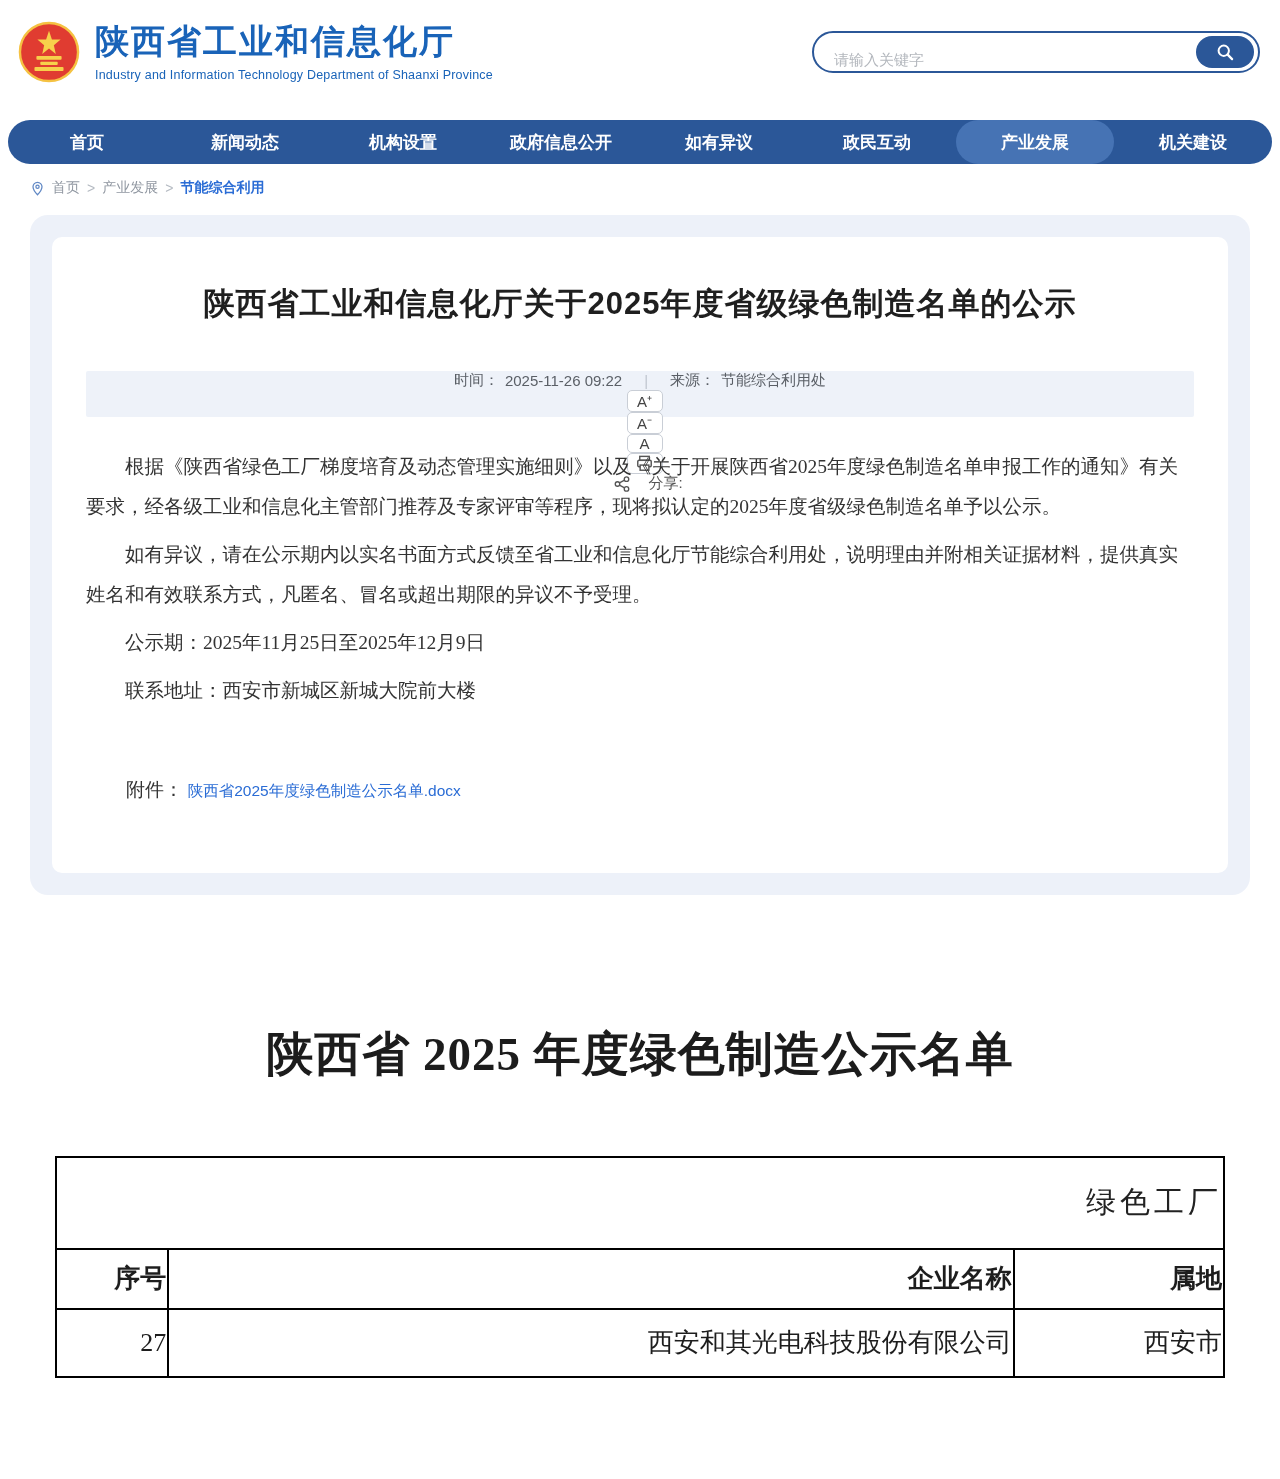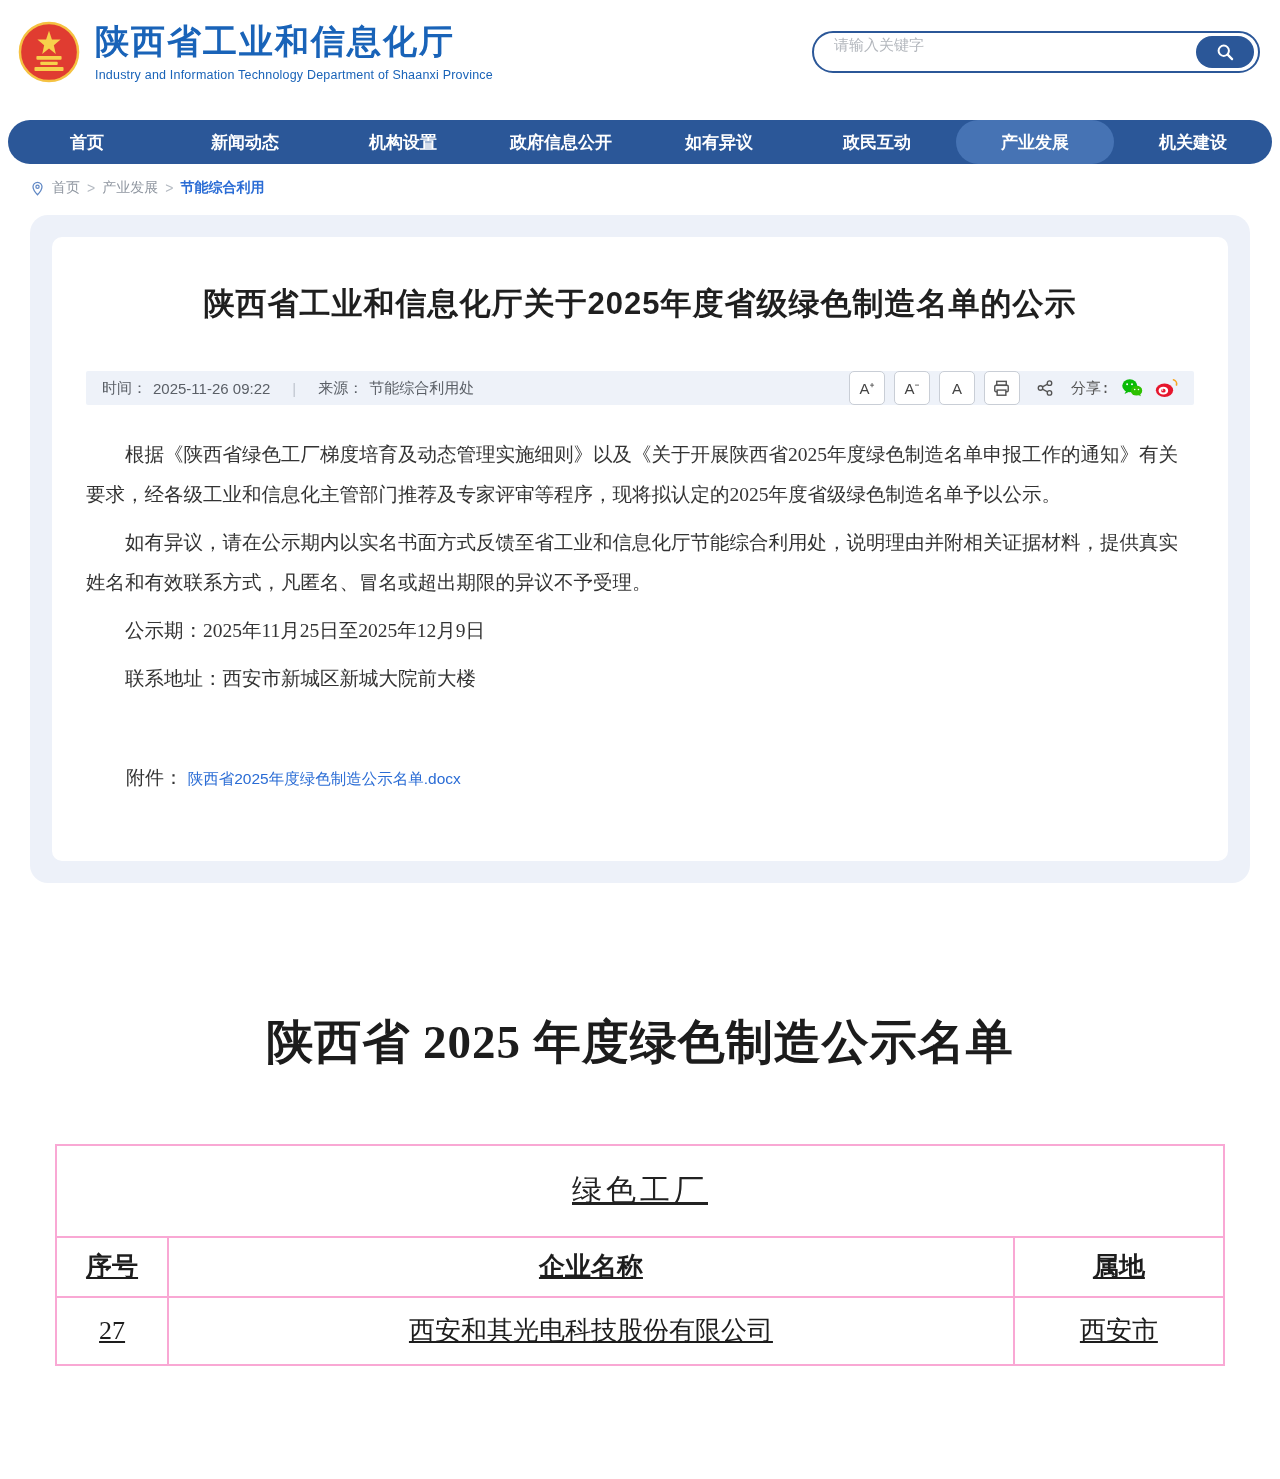--- a/index.html
+++ b/index.html
@@ -12,21 +12,21 @@
 
   
   .top-header { height:104px; display:flex; align-items:center; padding:0 20px 0 18px; background:#fff; }
   .brand { display:flex; align-items:center; gap:15px; }
   .emblem { width:62px; height:62px; flex:0 0 auto; }
   .site-title { font-size:34px; font-weight:700; color:#1963b8; letter-spacing:2px; line-height:1.15; }
   .site-subtitle { font-size:12.5px; color:#1963b8; margin-top:6px; letter-spacing:.2px; }
   .search-box {
     margin-left:auto; width:448px; height:42px;
     border:2px solid #2b5798; border-radius:22px;
-    display:flex; align-items:flex-start; padding:3px 4px 3px 2px; background:#fff;
+    display:flex; align-items:flex-end; padding:3px 4px 3px 2px; background:#fff;
   }
   .search-input { flex:1; border:none; outline:none; background:transparent; padding:0 18px; font-size:15px; color:#333; }
   .search-input::placeholder { color:#b3b7bd; }
   .search-btn { width:58px; height:32px; border:none; border-radius:16px; background:#2b5798;
     display:flex; align-items:center; justify-content:center; cursor:pointer; }
 
   
   .nav-bar { margin:16px 8px 0; height:44px; background:#2b5798; border-radius:22px; display:flex; }
   .nav-item { flex:1; display:flex; align-items:center; justify-content:center;
     color:#fff; font-size:17px; font-weight:700; cursor:pointer; white-space:nowrap; }
@@ -36,40 +36,40 @@
   .breadcrumb { display:flex; align-items:center; gap:7px; padding:15px 30px 8px; font-size:14px; color:#9097a1; }
   .crumb { color:#9097a1; text-decoration:none; }
   .crumb-sep { color:#b4bac2; }
   .crumb.current { color:#2a6cd5; font-weight:700; }
 
   
   .card-outer { margin:10px 30px 0; background:#edf1f9; border-radius:18px; padding:22px; }
   .card { background:#fff; border-radius:10px; padding:46px 34px 70px; }
   .article-title { margin:0 0 46px; text-align:center; font-size:31px; font-weight:700; color:#1f1f1f; letter-spacing:1px; }
 
-  .meta-bar { display:flex; align-items:center; background:#eef2f9; height:34px; padding:0 16px; font-size:15px; color:#5a5f66; border-radius:2px; }
+  .meta-bar { display:flex; align-items:center; background:#eef2f9; height:46px; padding:0 24px; font-size:15px; color:#5a5f66; border-radius:2px;flex-direction:column; }
   .meta-left { display:flex; align-items:center; flex:1; gap:6px; }
   .meta-divider { color:#c0c6cf; padding:0 16px; }
   .btn-square { min-width:36px; height:34px; margin-left:9px; background:#fff; border:1px solid #c9ced6; border-radius:5px;
     color:#444; font-size:15px; display:flex; align-items:center; justify-content:center; cursor:pointer; padding:0 6px; }
-  .share-group { display:flex; align-items:center; gap:17px; margin-left:16px; color:#555;font-family:Liberation Mono, monospace; }
+  .share-group { display:flex; align-items:center; gap:17px; margin-left:16px; color:#555; }
   .social-icon { width:24px; height:24px; margin-left:10px; cursor:pointer; }
 
   .article-body { margin-top:30px; font-family:"Liberation Serif","DejaVu Serif",serif; font-size:19.5px; color:#333; }
   .article-body p { text-indent:2em; line-height:2.05; margin:8px 0; }
 
   .attachment-row { margin-top:66px; padding-left:40px; font-family:"Liberation Serif","DejaVu Serif",serif; font-size:19px; color:#333; }
   .attachment-link { font-family:"Liberation Sans","DejaVu Sans",sans-serif; font-size:15.5px; color:#2a6cd5; text-decoration:none; }
 
   
   .doc-section { background:#fff; padding:128px 0 120px; }
   .doc-title { text-align:center; font-family:"Liberation Serif","DejaVu Serif",serif; font-weight:700;
     font-size:47px; color:#1c1c1c; letter-spacing:1px; margin:0; }
   .doc-table { width:1170px; margin:70px auto 0; border-collapse:collapse; table-layout:fixed; }
-  .doc-table td, .doc-table th { border:2px solid #f9a8d4; text-align:center; vertical-align:middle;text-decoration:underline; }
+  .doc-table td, .doc-table th { border:2px solid #000000; text-align:right; vertical-align:middle; }
   .t-group td { height:92px; font-family:"Liberation Sans","DejaVu Sans",sans-serif; font-size:30px; color:#222; letter-spacing:4px; font-weight:400; }
   .t-head th { height:60px; font-family:"Liberation Serif","DejaVu Serif",serif; font-size:26px; font-weight:700; color:#1d1d1d; }
   .t-row td { height:68px; font-family:"Liberation Serif","DejaVu Serif",serif; font-size:26px; color:#1d1d1d; }
   .col-no { width:9.6%; } .col-name { width:72.4%; } .col-loc { width:18%; }
 </style>
 </head>
 <body>
 
 <header class="top-header">
   <div class="brand">

